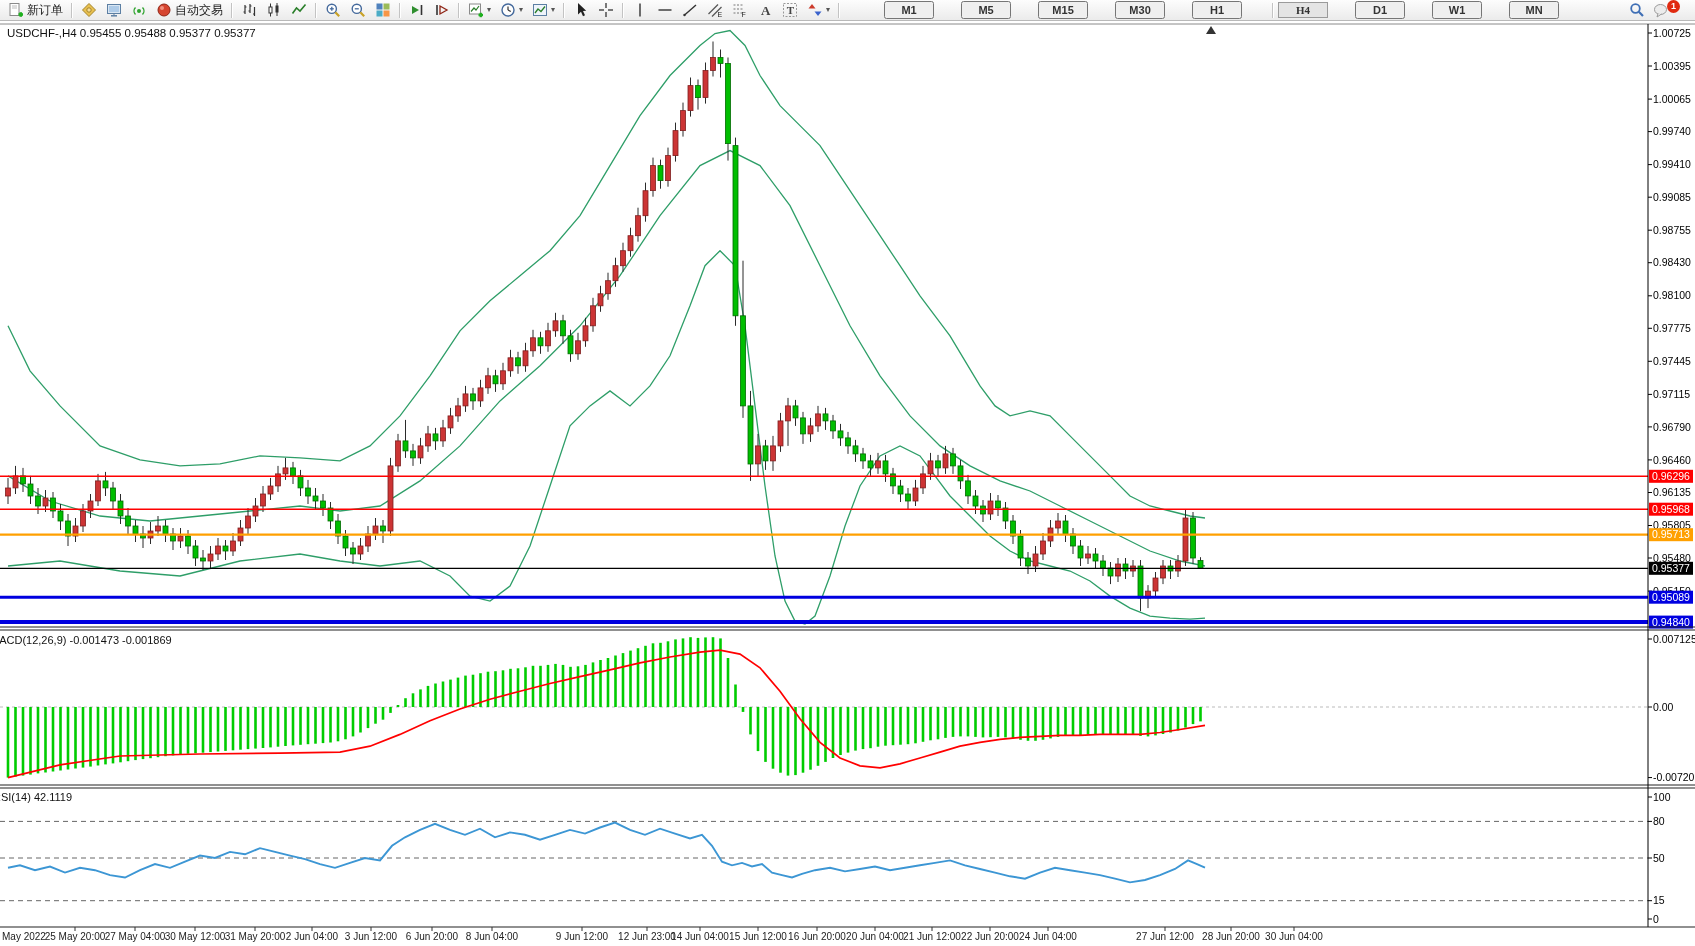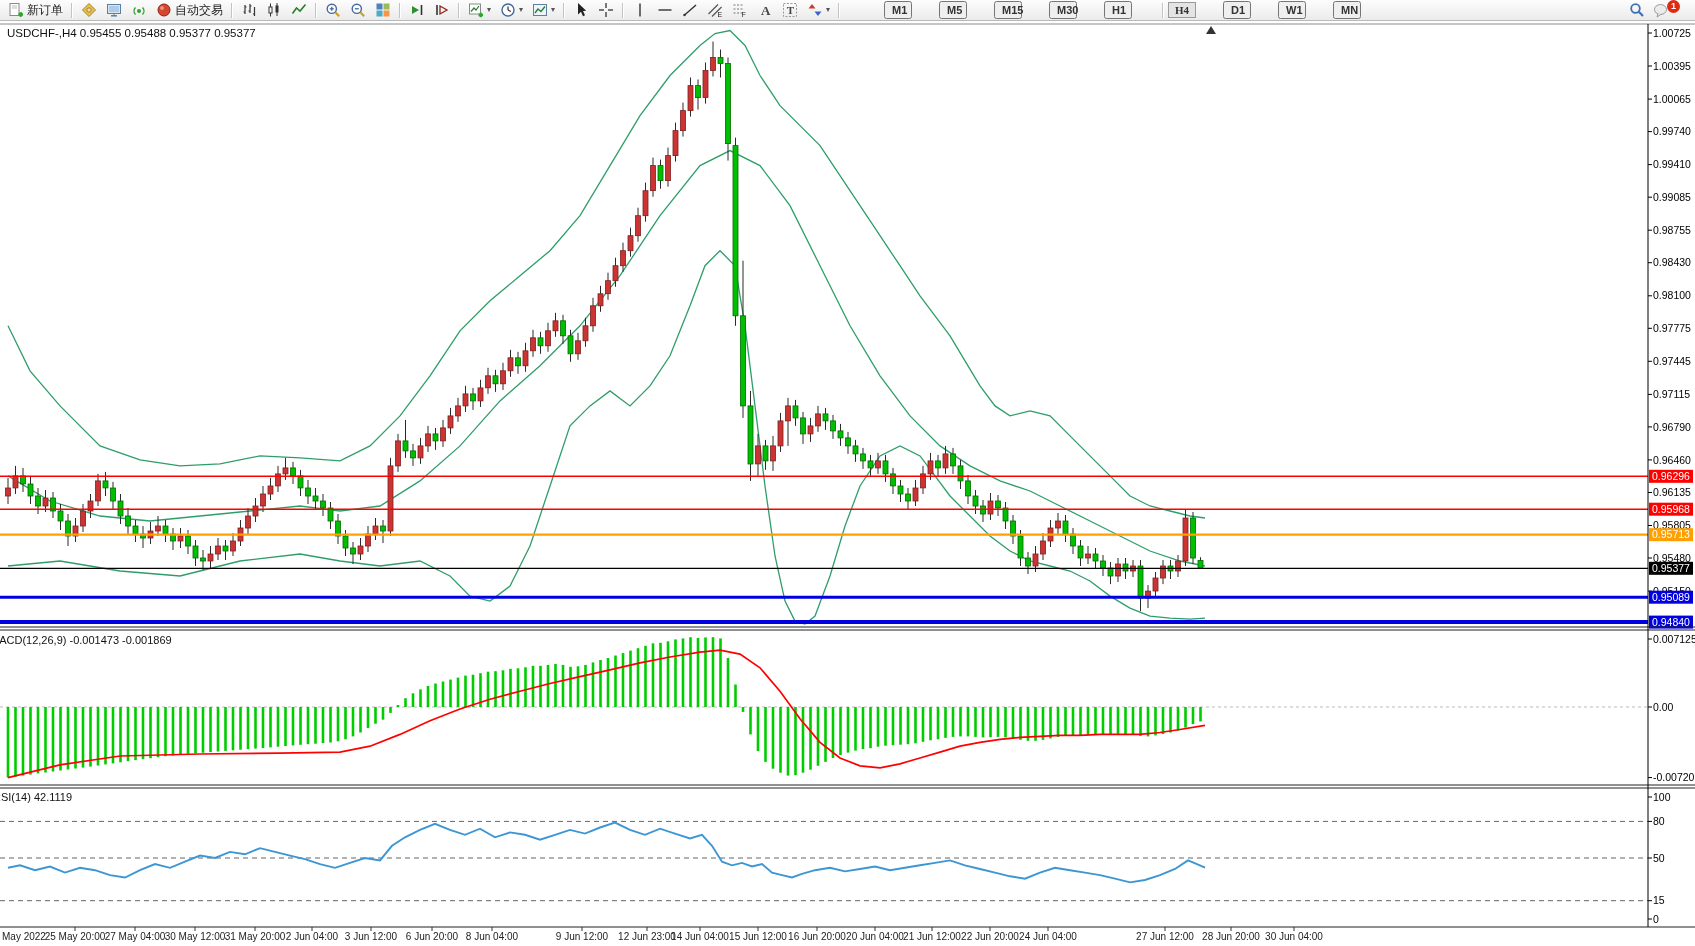--- a/index.html
+++ b/index.html
@@ -7,21 +7,21 @@
        font-family:"Liberation Sans",sans-serif;}
   #chart-svg{position:absolute;left:0;top:0;}
   #toolbar{position:absolute;left:0;top:0;width:1695px;height:21px;z-index:5;
     display:flex;align-items:center;gap:1px;padding-left:4px;box-sizing:border-box;
     background:linear-gradient(#fdfdfd,#ebebeb);border-bottom:1px solid #b9b9b9;justify-content:center;}
   .tb-btn{display:flex;align-items:center;gap:3px;height:19px;padding:0 3px;border:1px solid transparent;
     background:transparent;font-family:"Liberation Sans",sans-serif;font-size:12px;color:#222;cursor:default;}
   .tb-btn svg{display:block;}
   .tb-sep{width:1px;height:15px;background:#c3c3c3;border-right:1px solid #fff;margin:0 3px;}
   .caret{font-size:8px;color:#555;line-height:1;}
-  .tf{width:28px;justify-content:center;font-size:11px;font-weight:bold;color:#333;margin-right:26px;}
+  .tf{width:50px;justify-content:center;font-size:11px;font-weight:bold;color:#333;margin-right:26px;}
   .tf.active{background:#e4e4e4;border:1px solid #9a9a9a;font-family:Liberation Serif, serif;}
   .right-group{margin-left:auto;display:flex;align-items:center;margin-right:6px;}
   .badge{position:relative;left:-5px;top:-4px;background:#e02a10;color:#fff;border-radius:50%;
     width:13px;height:13px;font-size:9px;font-weight:bold;display:inline-flex;
     align-items:center;justify-content:center;}
 </style>
 </head>
 <body>
 
 <div id="app">

